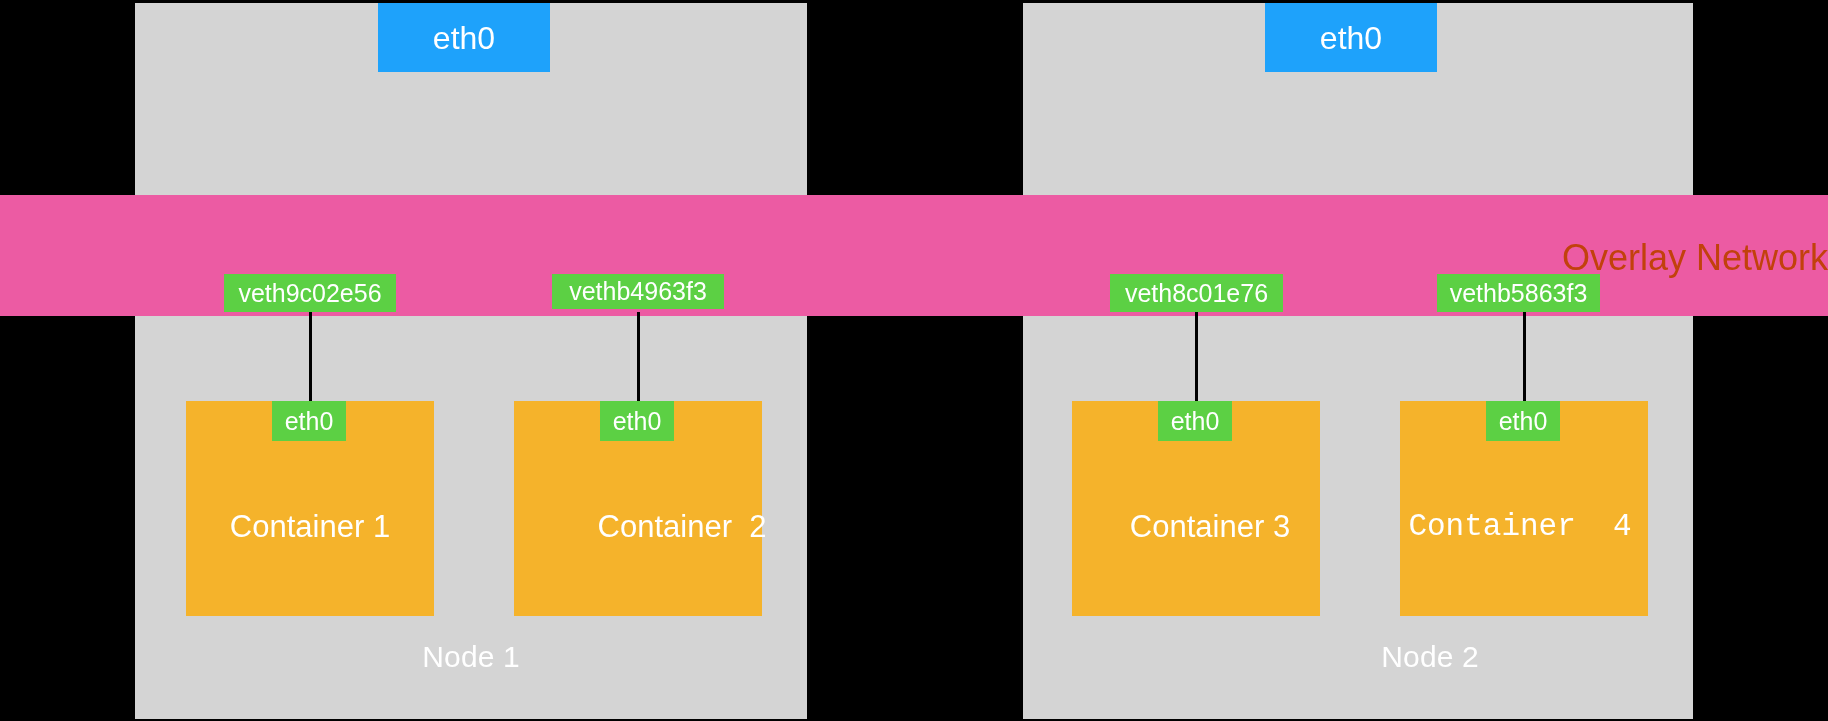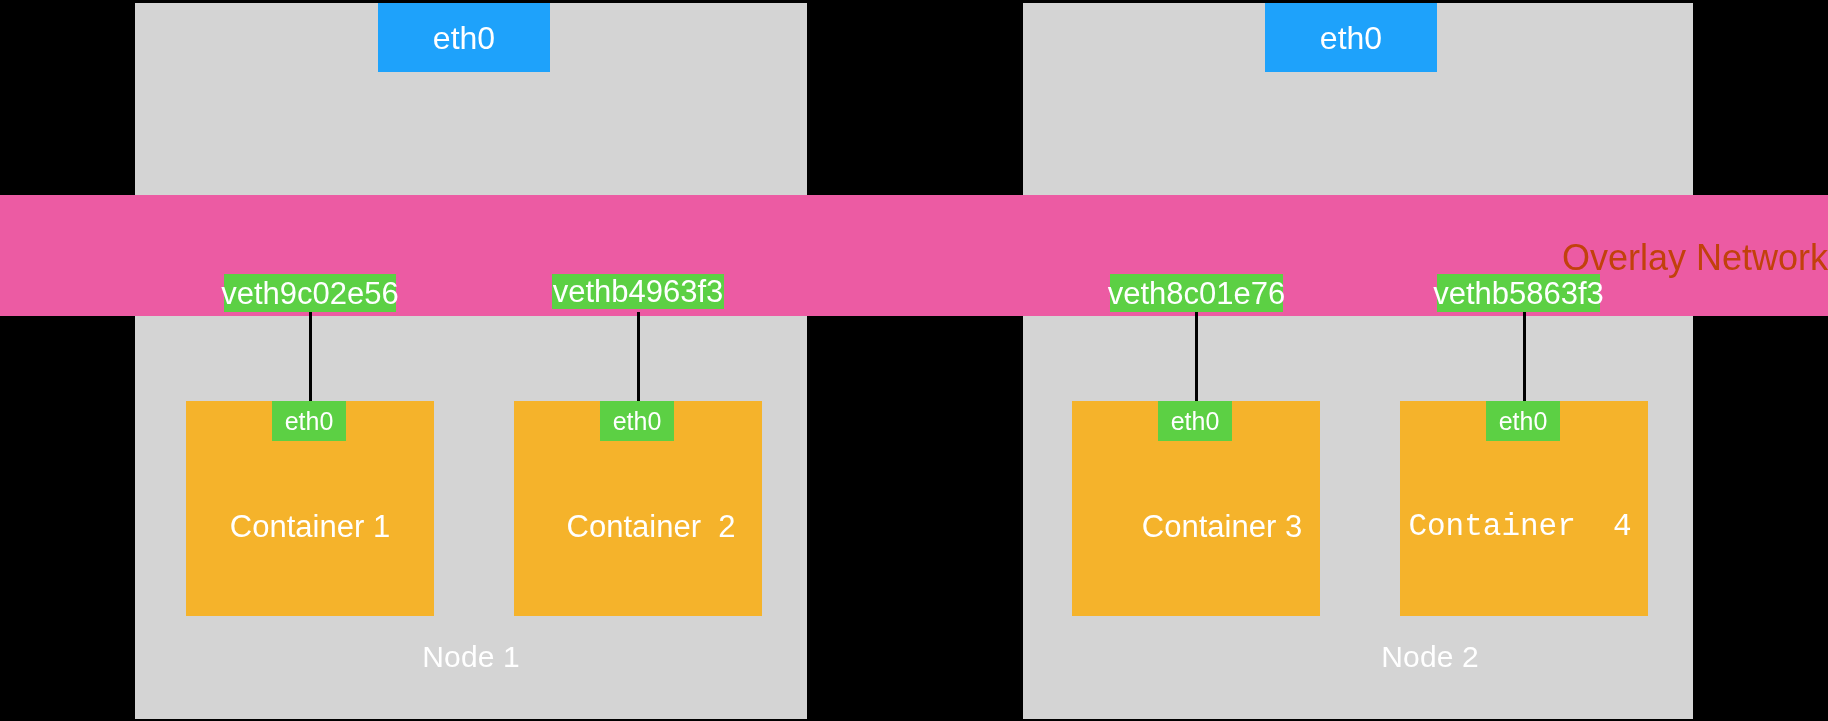--- a/index.html
+++ b/index.html
@@ -63,21 +63,21 @@
     font-size: 36px;
     line-height: 1;
     white-space: pre;
   }
 
   
   .veth-chip {
     position: absolute;
     background: #5cd044;
     color: #ffffff;
-    font-size: 31px;
+    font-size: 25px;
     display: flex;
     align-items: center;
     justify-content: center;
     line-height: 1;
     white-space: pre;
     z-index: 5;
   }
 
   
   .connector {
@@ -128,25 +128,25 @@
     <div class="overlay-band" style="top: 195px; width: 1828px; height: 121px;"></div>
     <div class="overlay-title" style="top: 240px; left: 0px; width: 1828px;">Overlay Network</div>
     <div class="connector" style="left: 309px; top: 312px; height: 89px;"></div>
     <div class="veth-chip" style="left: 224px; top: 274px; width: 172px; height: 38px;">veth9c02e56</div>
     <div class="container-box" style="left: 186px; top: 401px; width: 248px; height: 215px;"></div>
     <div class="container-title" style="left: 186px; top: 511px; width: 248px; z-index: 4;">Container 1</div>
     <div class="container-nic" style="left: 272px; top: 401px; width: 74px; height: 40px;">eth0</div>
     <div class="connector" style="left: 637px; top: 312px; height: 89px;"></div>
     <div class="veth-chip" style="left: 552px; top: 274px; width: 172px; height: 35px;">vethb4963f3</div>
     <div class="container-box" style="left: 514px; top: 401px; width: 248px; height: 215px;"></div>
-    <div class="container-title" style="left: 503px; top: 511px; width: 296px; z-index: 4;">Container  2</div>
+    <div class="container-title" style="left: 534px; top: 511px; width: 296px; z-index: 4;">Container  2</div>
     <div class="container-nic" style="left: 600px; top: 401px; width: 74px; height: 40px;">eth0</div>
     <div class="connector" style="left: 1195px; top: 312px; height: 89px;"></div>
     <div class="veth-chip" style="left: 1110px; top: 274px; width: 173px; height: 38px;">veth8c01e76</div>
     <div class="container-box" style="left: 1072px; top: 401px; width: 248px; height: 215px;"></div>
-    <div class="container-title" style="left: 1072px; top: 511px; width: 276px; z-index: 4; margin-left: 12px;">Container 3</div>
+    <div class="container-title" style="left: 1072px; top: 511px; width: 276px; z-index: 4;">Container 3</div>
     <div class="container-nic" style="left: 1158px; top: 401px; width: 74px; height: 40px;">eth0</div>
     <div class="connector" style="left: 1523px; top: 312px; height: 89px;"></div>
     <div class="veth-chip" style="left: 1437px; top: 274px; width: 163px; height: 38px;">vethb5863f3</div>
     <div class="container-box" style="left: 1400px; top: 401px; width: 248px; height: 215px;"></div>
     <div class="container-title" style="left: 1400px; top: 511px; width: 240px; z-index: 4; font-family: Liberation Mono, monospace;">Container  4</div>
     <div class="container-nic" style="left: 1486px; top: 401px; width: 74px; height: 40px;">eth0</div>
   </div>
 
 </body></html>

